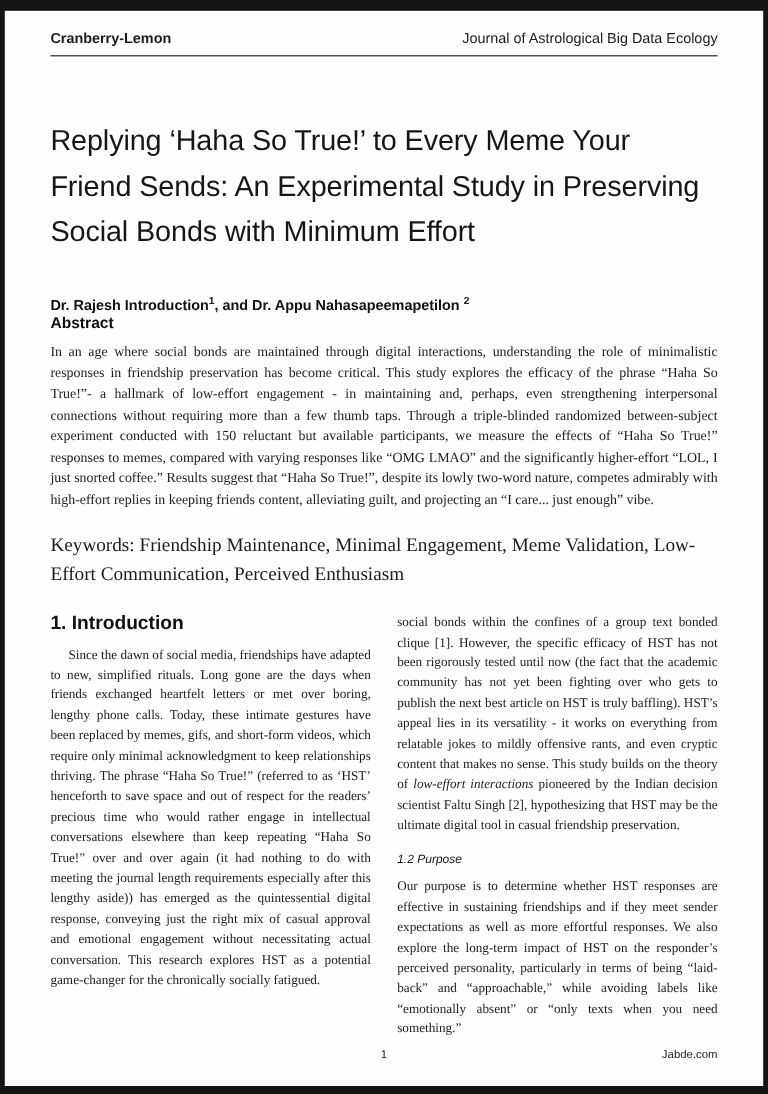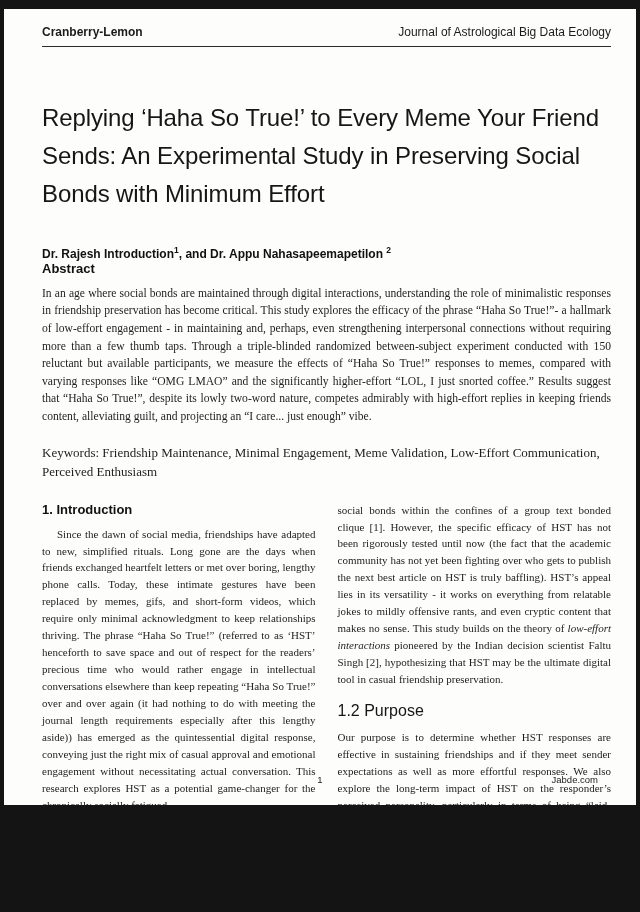--- a/index.html
+++ b/index.html
@@ -1,23 +1,23 @@
 <!DOCTYPE html>
 <html><head>
 <meta charset="utf-8">
 <style>
   html,body{margin:0;padding:0;background:#141414;}
   .page{
     position:relative;
     width:632px;
-    height:796px;
+    height:896px;
     margin:9px auto 7px auto;
     background:#fdfdfc;
     box-sizing:border-box;
-    padding:16px 25px 12px 38px;
+    padding:16px 38px 12px 38px;
     font-family:"Liberation Serif", serif;
     color:#1b1b1b;
     overflow:hidden;
   }
   
   .journal-header{
     display:flex;
     justify-content:space-between;
     align-items:baseline;
     font-family:"Liberation Sans", sans-serif;
@@ -62,42 +62,43 @@
   }
   .abstract-body{
     margin-top:9px;
     font-size:11.6px;
     line-height:1.52;
     text-align:justify;
     color:#1d1d1d;
   }
   .keywords{
     margin-top:17px;
-    font-size:13px;
+    font-size:16px;
     line-height:1.5;
     color:#1d1d1d;
   }
   
   .columns{
     margin-top:20px;
     display:flex;
     gap:22px;
   }
   .col{flex:1 1 0;min-width:0;}
   .sec-heading{
     font-family:"Liberation Sans", sans-serif;
     font-weight:bold;
-    font-size:13px;
+    font-size:16px;
     color:#111;
     margin:0 0 9px 0;
   }
   .sub-heading{
     font-family:"Liberation Sans", sans-serif;
+    font-style:italic;
     font-weight:normal;
-    font-size:16px;
+    font-size:10px;
     color:#161616;
     margin:14px 0 9px 0;
   }
   .body-par{
     font-size:11px;
     line-height:1.54;
     text-align:justify;
     color:#1d1d1d;
     margin:0;
   }

